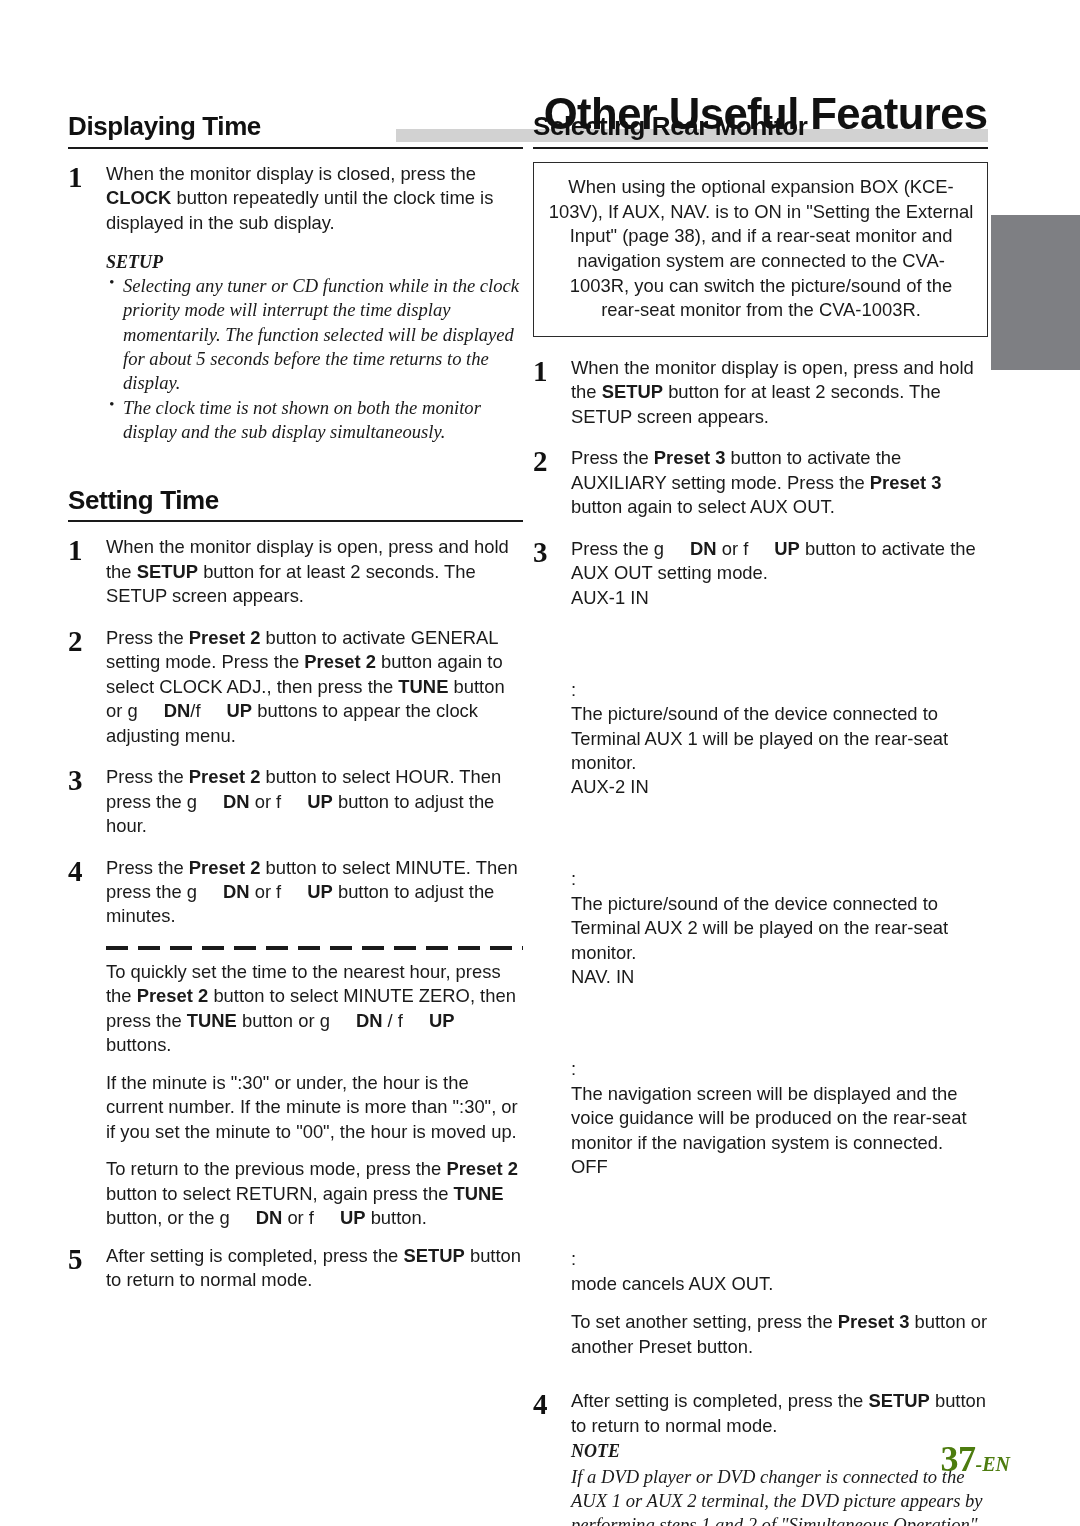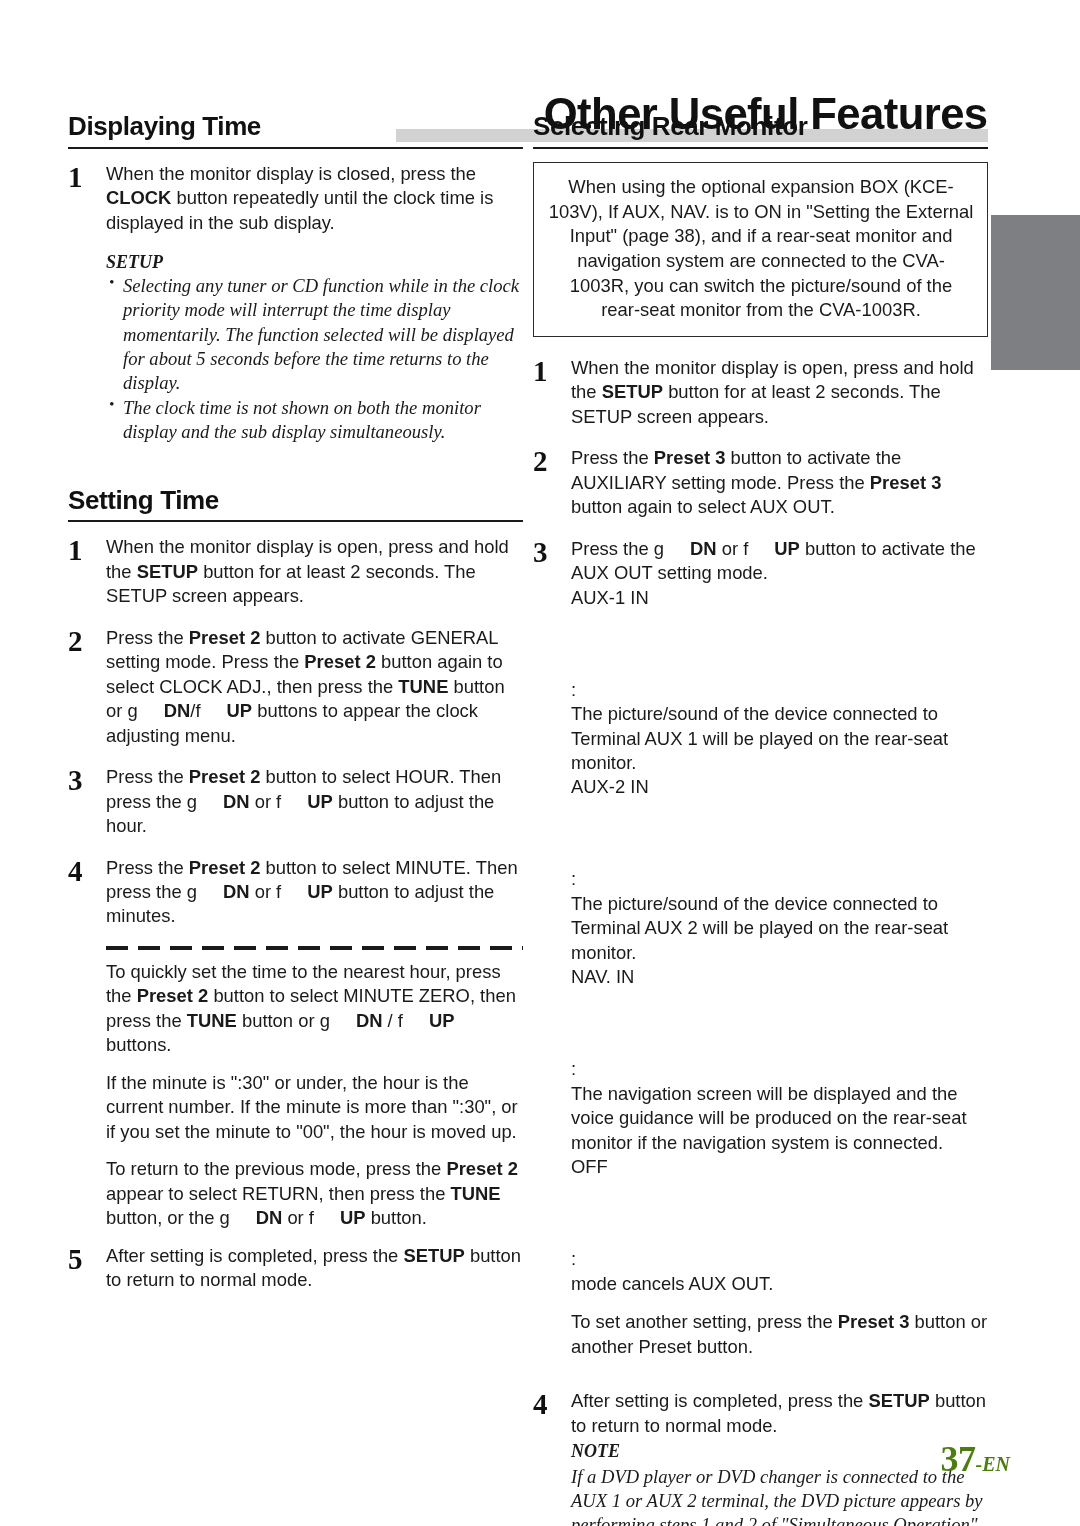--- a/index.html
+++ b/index.html
@@ -258,21 +258,21 @@
       <div class="step-body"><span>Press the </span><b>Preset 2</b><span class="sym"> button to select MINUTE. Then press the g</span><span class="symgap"></span><b>DN</b><span class="sym"> or f</span><span class="symgap"></span><b>UP</b><span> button to adjust the minutes.</span></div>
     </div>
 
     <div class="indent">
       <div class="dashrule"></div>
 
       <p class="para"><span>To quickly set the time to the nearest hour, press the </span><b>Preset 2</b><span> button to select MINUTE ZERO, then press the </span><b>TUNE</b><span class="sym"> button or g</span><span class="symgap"></span><b>DN</b><span class="sym"> / f</span><span class="symgap"></span><b>UP</b><span> buttons.</span></p>
 
       <p class="para">If the minute is ":30" or under, the hour is the current number. If the minute is more than ":30", or if you set the minute to "00", the hour is moved up.</p>
 
-      <p class="para"><span>To return to the previous mode, press the </span><b>Preset 2</b><span> appear to select RETURN, then press the </span><b>TUNE</b><span class="sym"> button, or the g</span><span class="symgap"></span><b>DN</b><span class="sym"> or f</span><span class="symgap"></span><b>UP</b><span> button.</span></p>
+      <p class="para"><span>To return to the previous mode, press the </span><b>Preset 2</b><span> button to select RETURN, again press the </span><b>TUNE</b><span class="sym"> button, or the g</span><span class="symgap"></span><b>DN</b><span class="sym"> or f</span><span class="symgap"></span><b>UP</b><span> button.</span></p>
     </div>
 
     <div class="step">
       <div class="step-num">5</div>
       <div class="step-body"><span>After setting is completed, press the </span><b>SETUP</b><span> button to return to normal mode.</span></div>
     </div>
 
   </div>
 
   <div class="col col-right">

